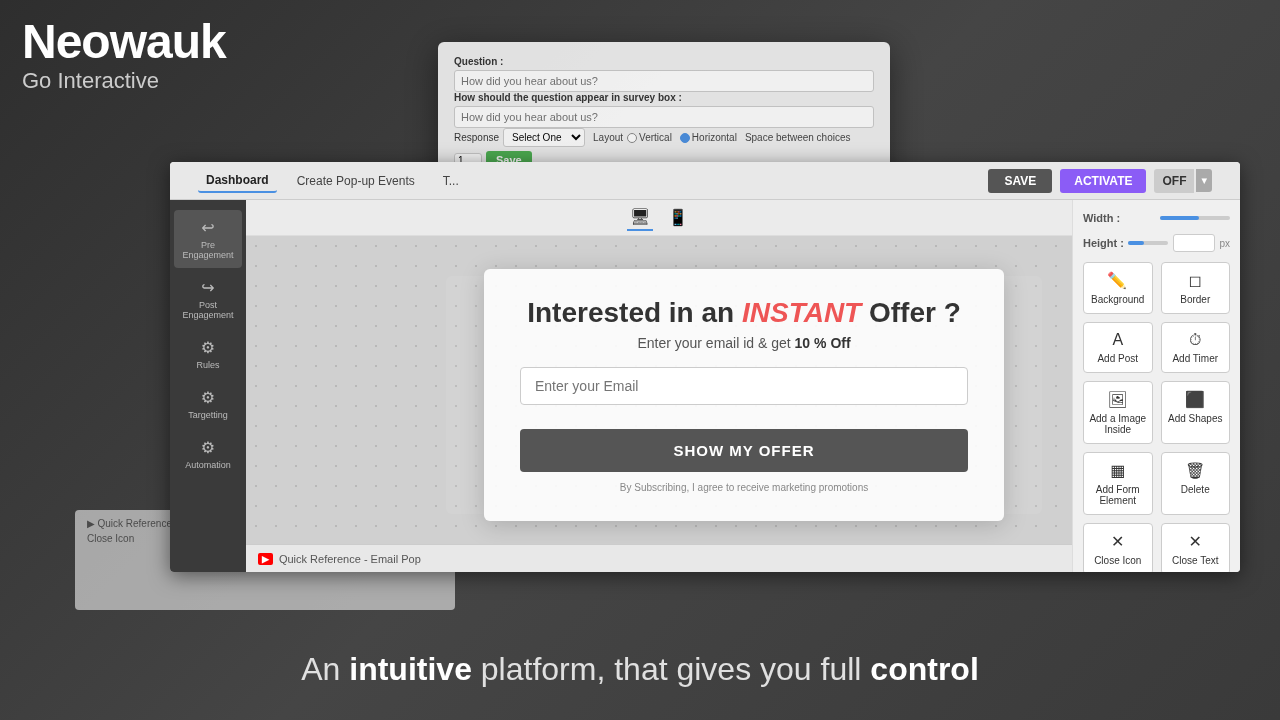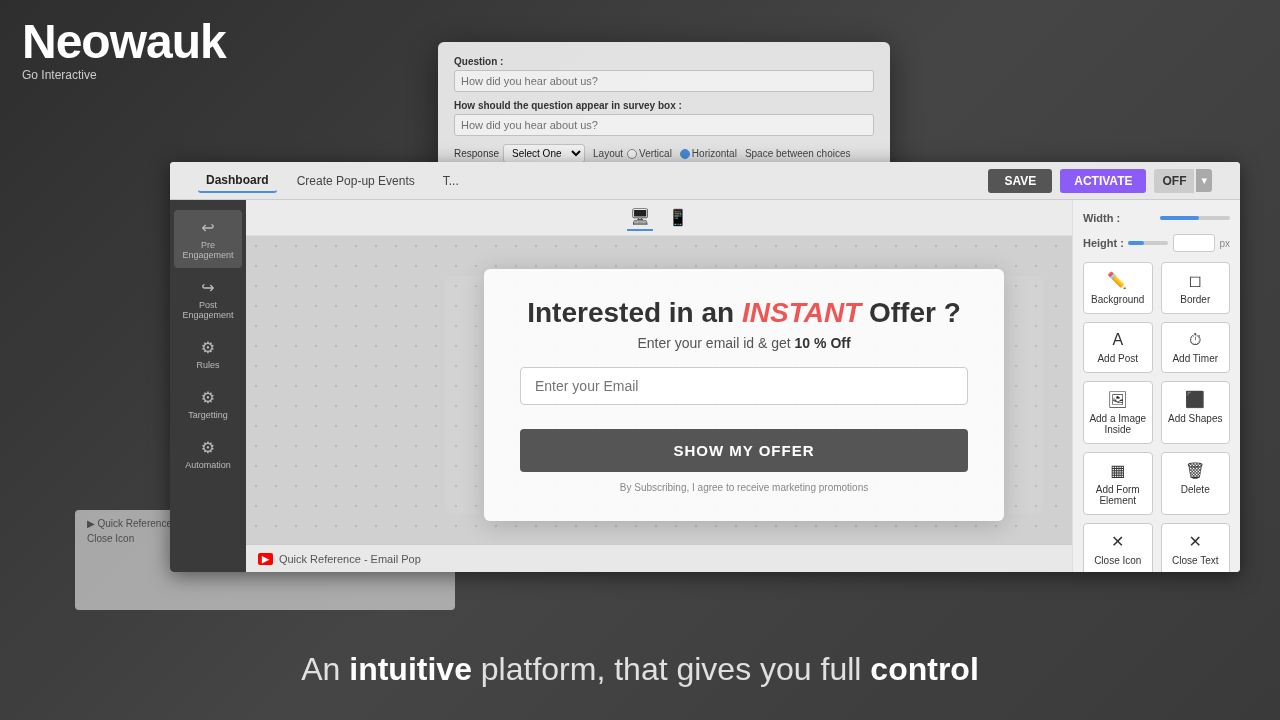--- a/index.html
+++ b/index.html
@@ -27,21 +27,21 @@
       z-index: 10;
     }
     .brand-title {
       font-size: 48px;
       font-weight: 900;
       color: #ffffff;
       line-height: 1;
       letter-spacing: -1px;
     }
     .brand-subtitle {
-      font-size: 12px;
+      font-size: 22px;
       color: #cccccc;
       font-weight: 400;
       margin-top: 2px;
     }
 
     
     .bottom-caption {
       position: absolute;
       bottom: 32px;
       left: 0;
@@ -92,21 +92,21 @@
       font-weight: 600;
     }
     .survey-input {
       width: 100%;
       border: 1px solid #ccc;
       border-radius: 3px;
       padding: 4px 6px;
       font-size: 11px;
       background: #fff;
       color: #444;
-      margin-bottom: 8px;
+      margin-bottom: 0;
     }
     .survey-row-label {
       font-size: 10px;
       color: #333;
     }
     .survey-radio-group {
       display: flex;
       align-items: center;
       gap: 8px;
     }

